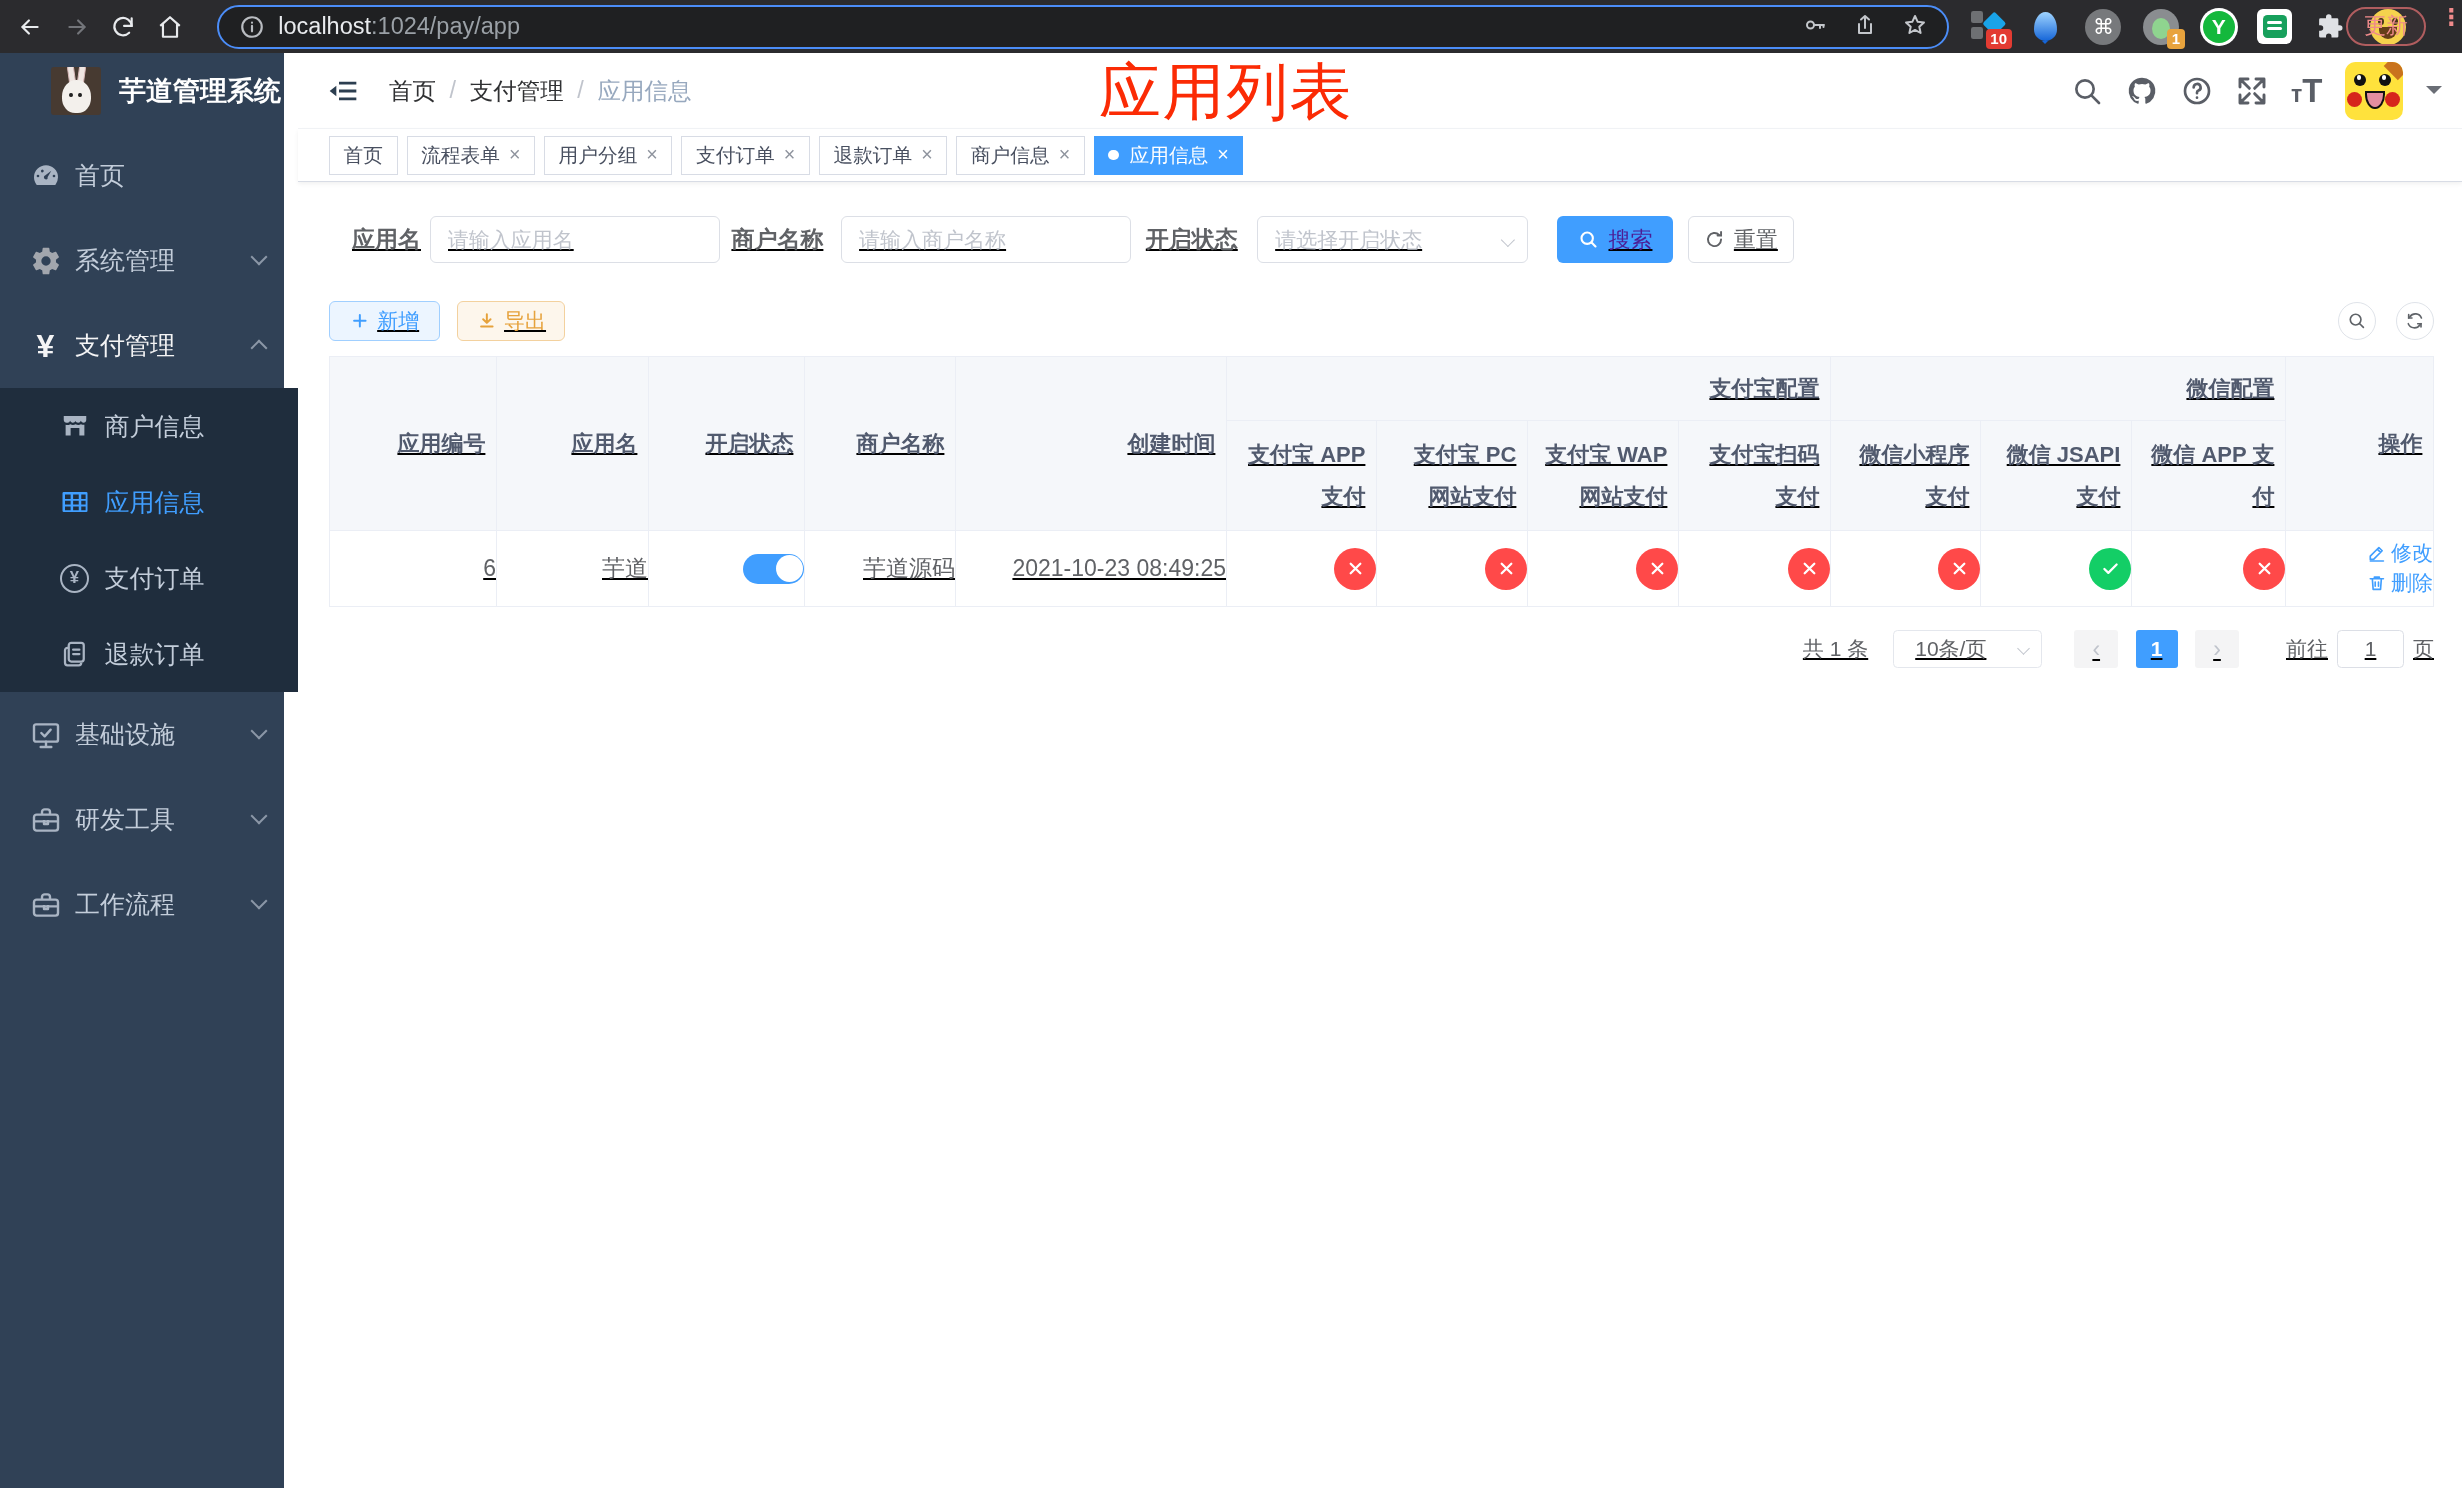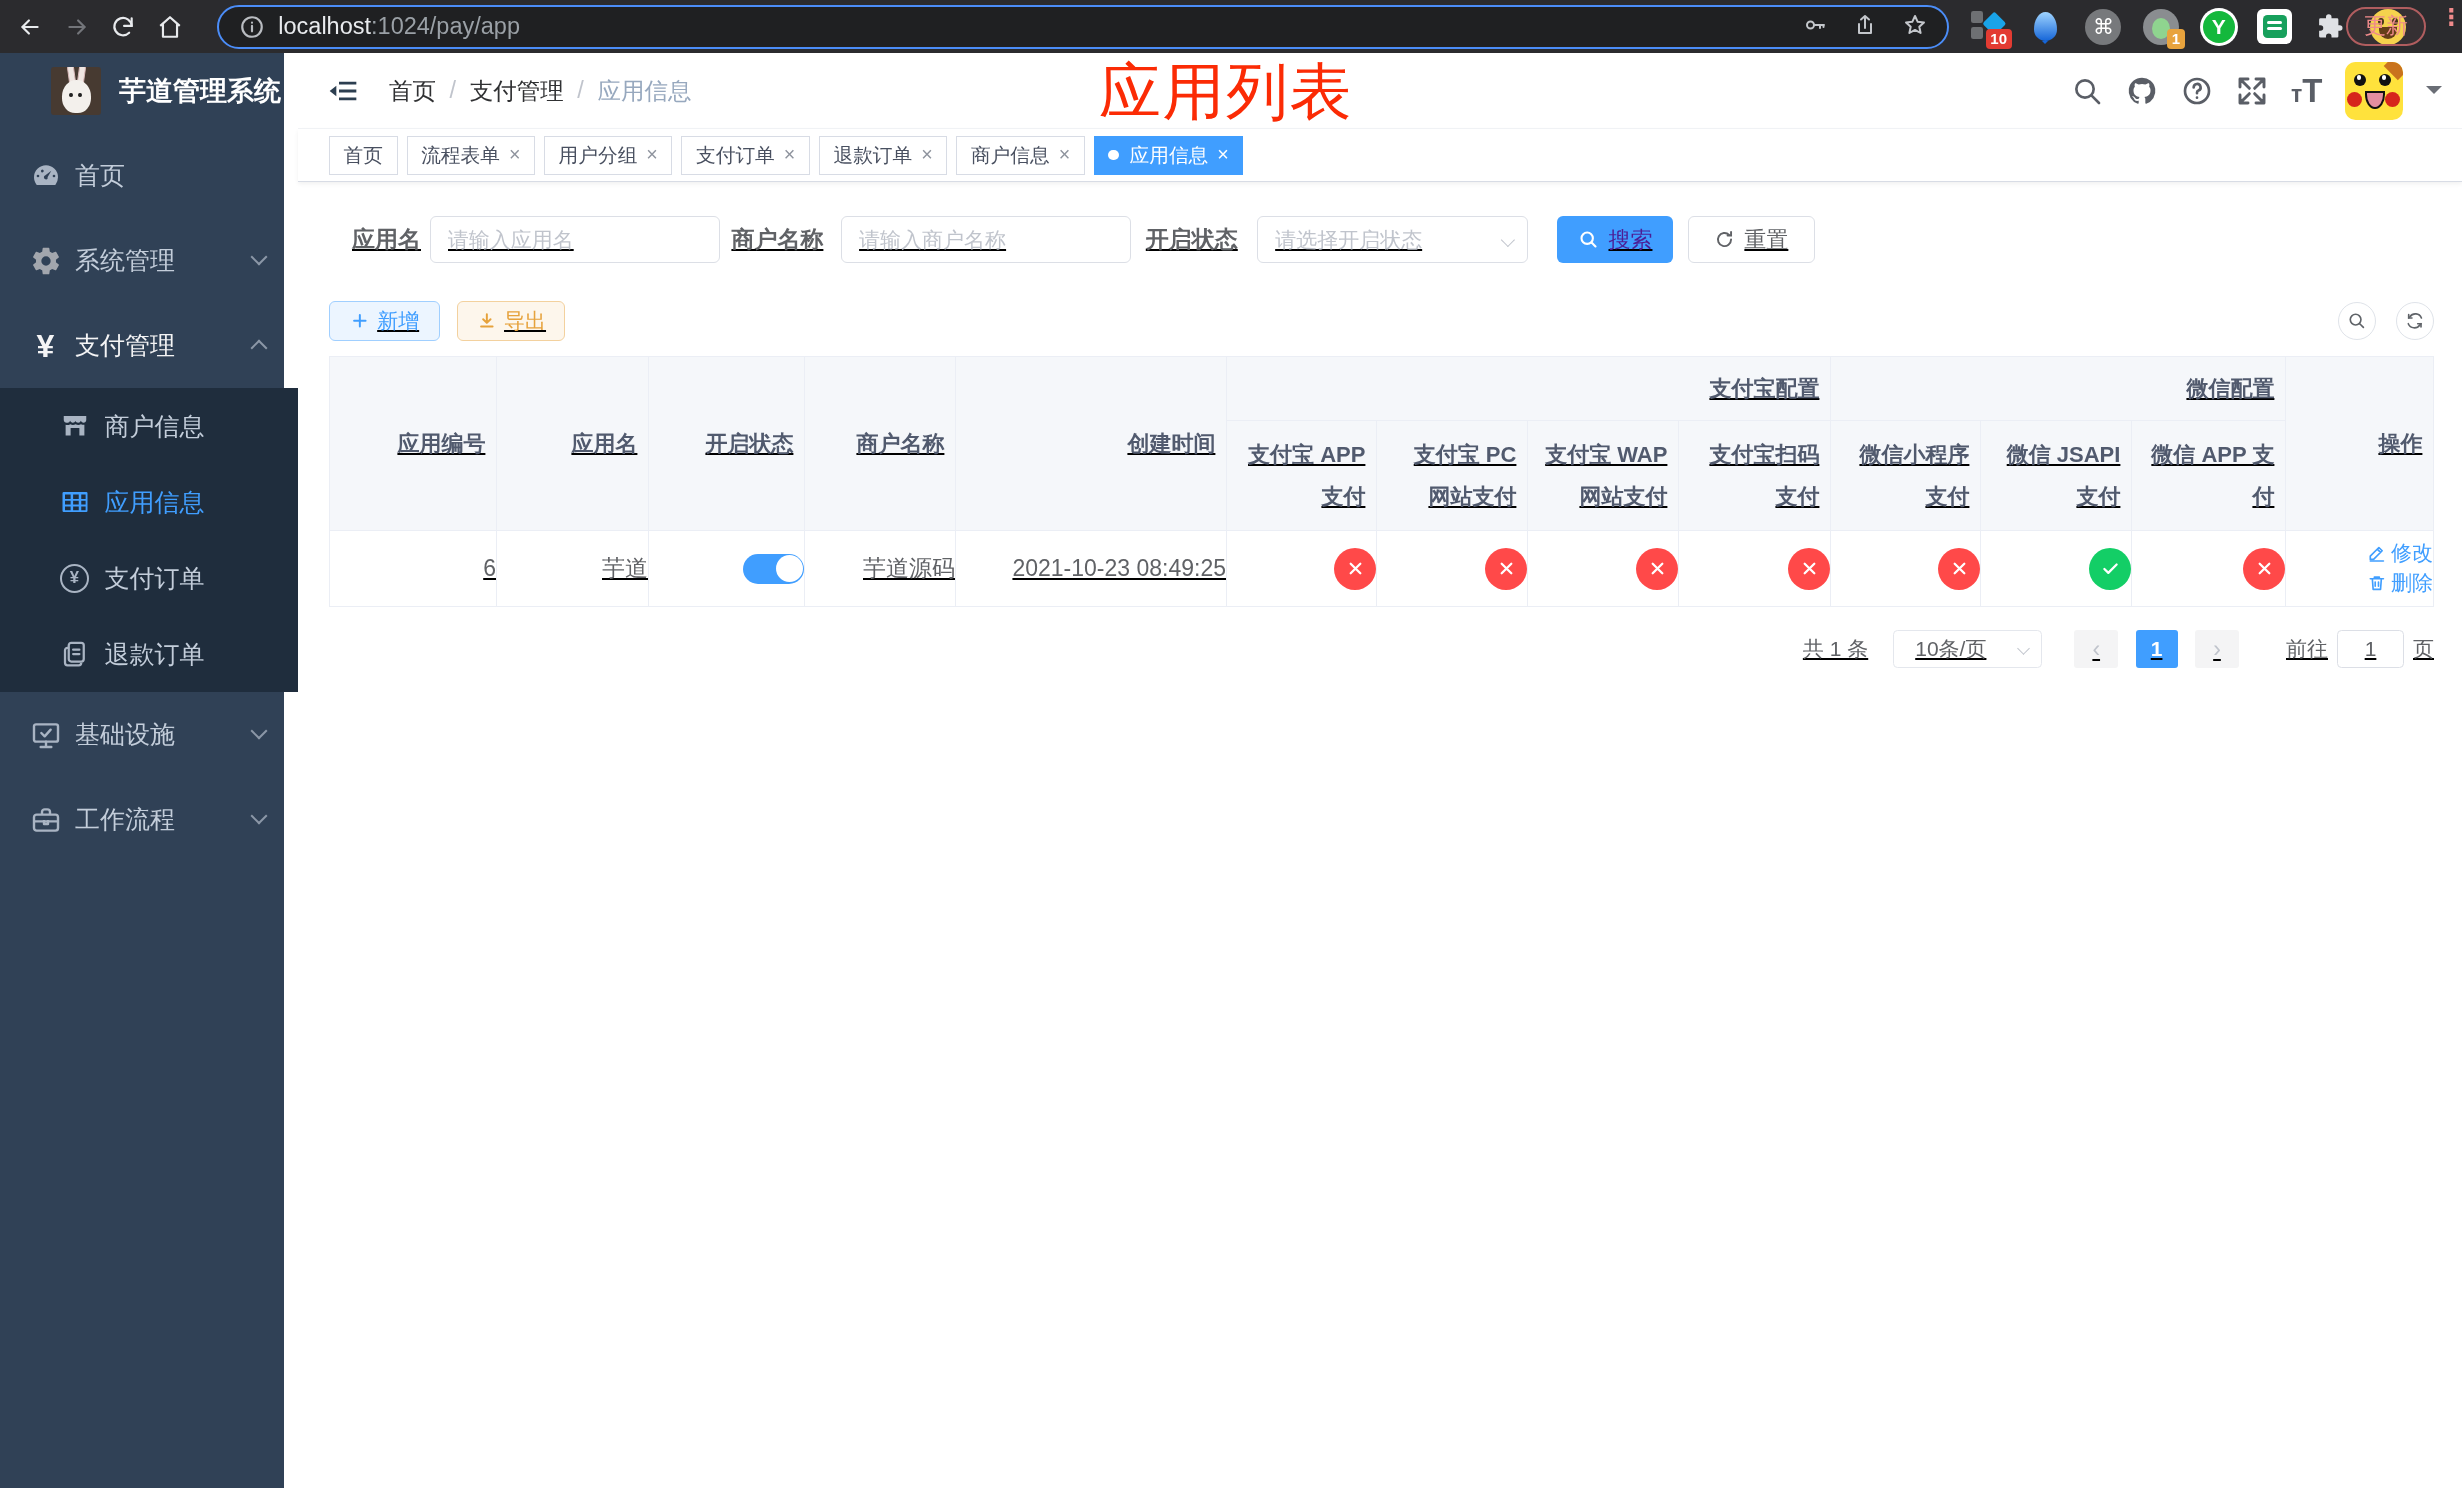--- a/index.html
+++ b/index.html
@@ -113,21 +113,21 @@
   .filters { margin-top:34px; height:47px; display:flex; align-items:center; }
   .f-label { font-size:23px; font-weight:bold; color:#606266; white-space:nowrap; }
   .f-input { height:47px; border:0.8px solid #dcdfe6; border-radius:6px; display:flex; align-items:center; padding:0 16.7px; font-size:21px; color:#c0c4cc; background:#fff; }
   .f-input input { border:none; outline:none; font-size:21px; width:100%; color:#606266; }
   .f-input input::placeholder { color:#c0c4cc; }
   .f-select { position:relative; }
   .f-select .sel-chev { position:absolute; right:15px; top:18px; width:9.8px; height:9.8px; border-right:1.5px solid #c0c4cc; border-bottom:1.5px solid #c0c4cc; transform:rotate(45deg); }
   .btn { height:47px; border-radius:6px; font-size:22px; display:flex; align-items:center; justify-content:center; gap:9px; cursor:pointer; border:0.8px solid transparent; }
   .btn svg { width:21px; height:21px; }
   .btn-primary { background:#409eff; color:#4c1d95; width:116px; }
-  .btn-plain { background:#fff; color:#606266; border-color:#dcdfe6; width:127px; }
+  .btn-plain { background:#fff; color:#606266; border-color:#dcdfe6; width:106px; }
 
   
   .toolbar { margin-top:38px; height:40px; display:flex; align-items:flex-start; position:relative; }
   .btn-sm { height:40px; border-radius:6px; font-size:21px; display:flex; align-items:center; justify-content:center; gap:7.6px; cursor:pointer; }
   .btn-add { width:111px; background:#ecf5ff; border:0.8px solid #a0cfff; color:#409eff; }
   .btn-export { width:108px; background:#fdf6ec; border:0.8px solid #f3d19e; color:#e6a23c; margin-left:17.4px; }
   .btn-sm svg { width:19.7px; height:19.7px; }
   .tool-circles { position:absolute; right:0; top:0.8px; display:flex; gap:19.7px; }
   .circ-btn { width:38px; height:38px; border-radius:50%; border:0.8px solid #dfe3e9; background:#fff; color:#5f6368; display:flex; align-items:center; justify-content:center; cursor:pointer; }
   .circ-btn svg { width:19.7px; height:19.7px; }
@@ -337,20 +337,30 @@
         <span class="mi-label">基础设施</span>
         <span class="chev down"></span>
       </li>
       <li class="m-item">
         <span class="mi-ic">
           <svg viewBox="0 0 24 24" fill="none" stroke="currentColor" stroke-width="1.8" stroke-linejoin="round">
               <rect x="3" y="8" width="18" height="12" rx="2"></rect>
               <path d="M9 8V6a2 2 0 0 1 2-2h2a2 2 0 0 1 2 2v2M3 13h18M10.5 12v3h3v-3"></path>
             </svg>
         </span>
+        <span class="mi-label">研发工具</span>
+        <span class="chev down"></span>
+      </li>
+      <li class="m-item">
+        <span class="mi-ic">
+          <svg viewBox="0 0 24 24" fill="none" stroke="currentColor" stroke-width="1.8" stroke-linejoin="round">
+              <rect x="3" y="8" width="18" height="12" rx="2"></rect>
+              <path d="M9 8V6a2 2 0 0 1 2-2h2a2 2 0 0 1 2 2v2M3 13h18M10.5 12v3h3v-3"></path>
+            </svg>
+        </span>
         <span class="mi-label">工作流程</span>
         <span class="chev down"></span>
       </li>
     </ul>
   </div>
 
   <div class="main">
 
     <div class="navbar">
       <span class="hamburger">

